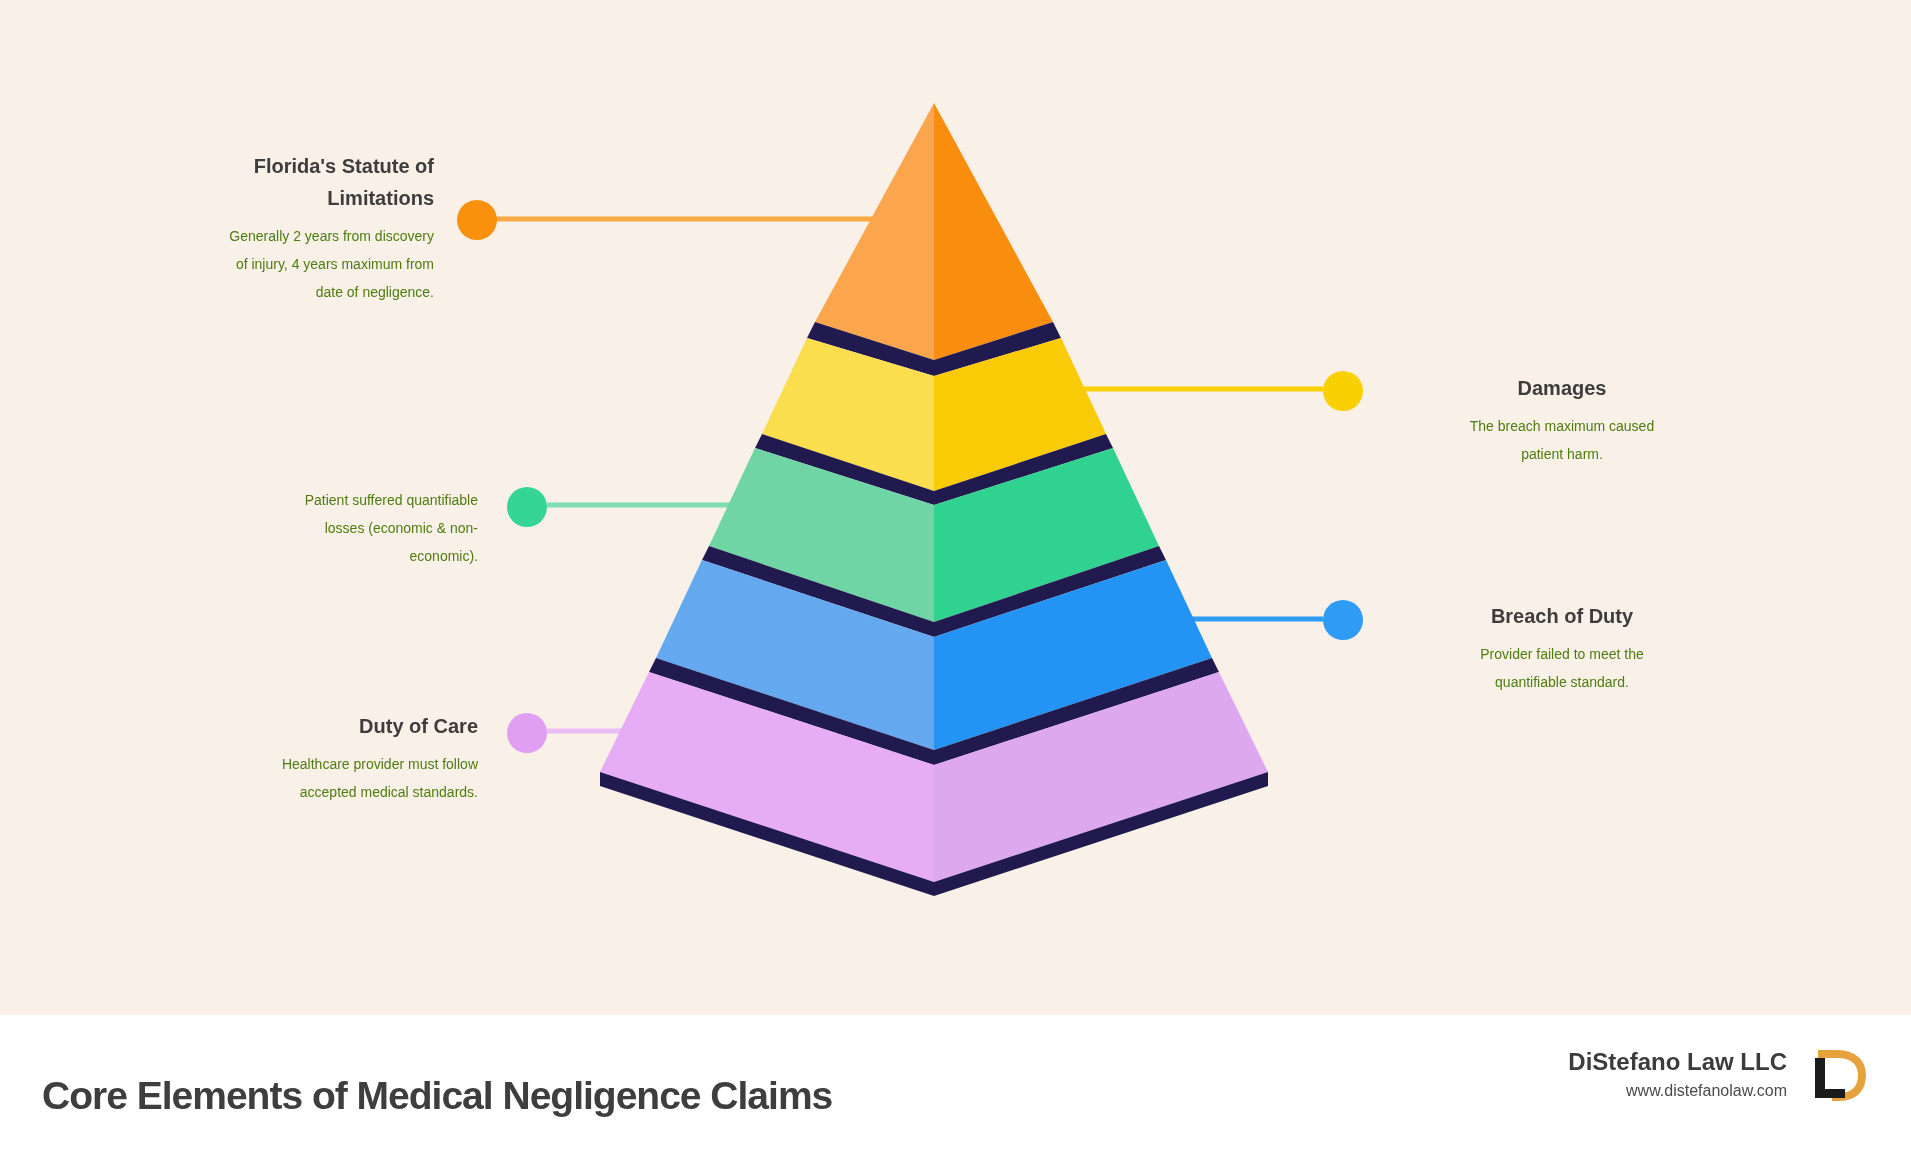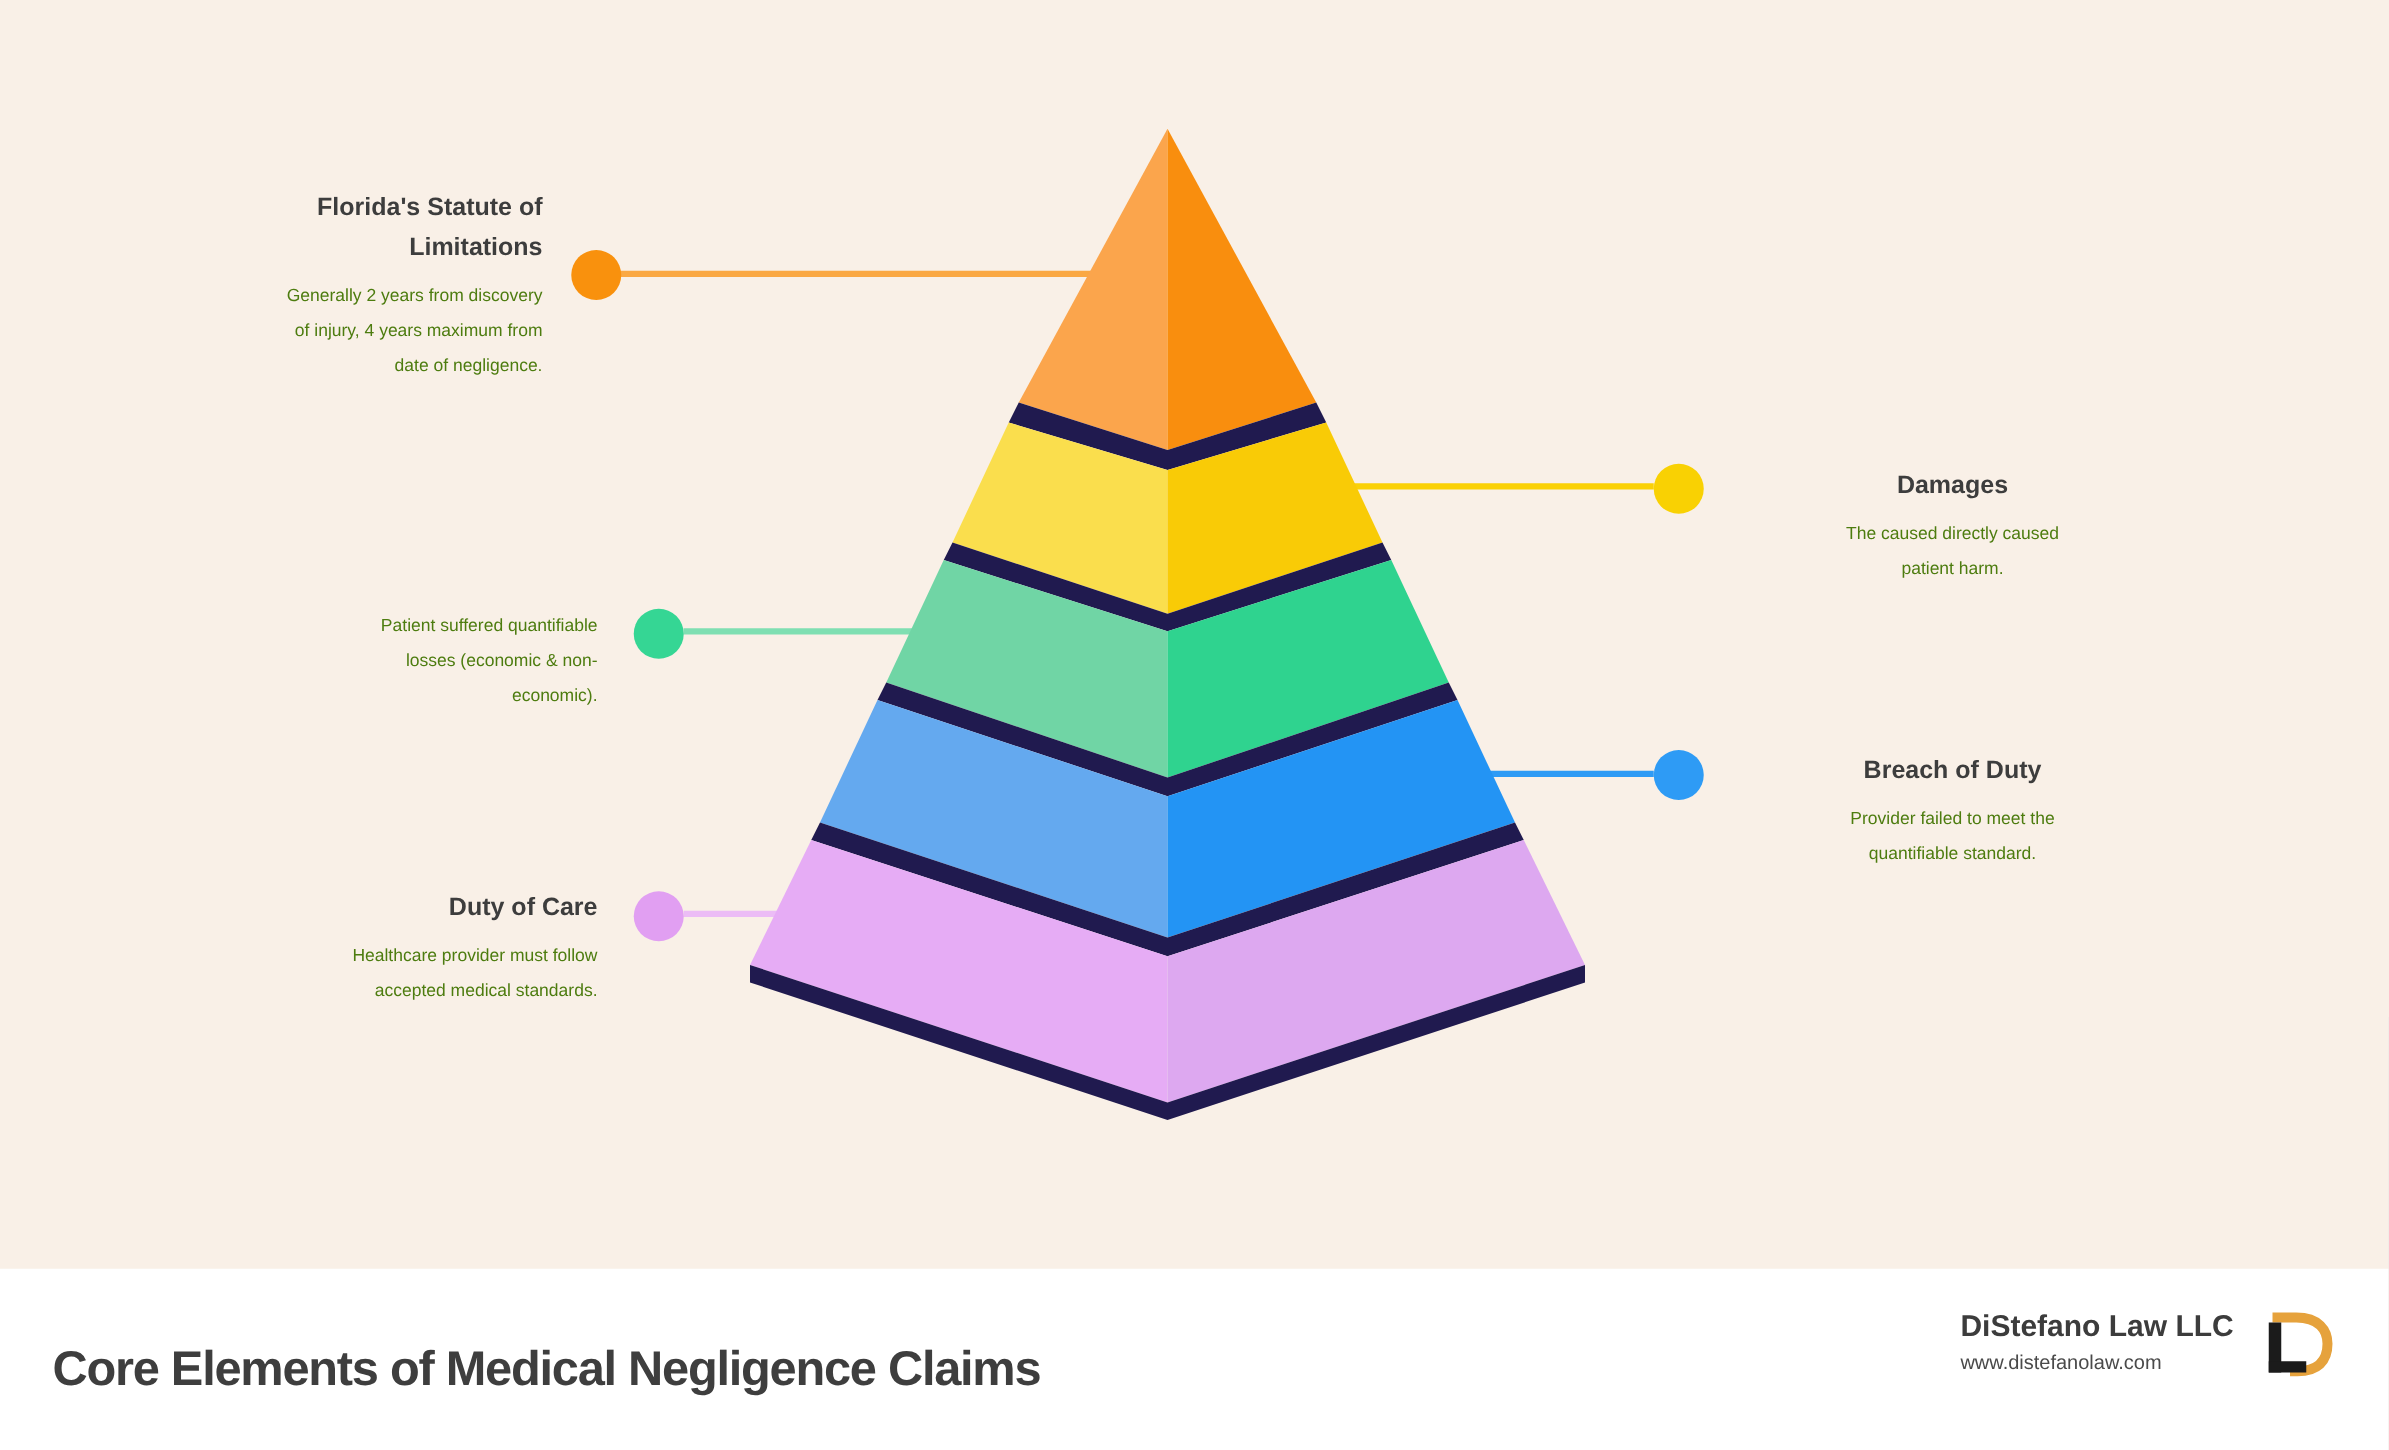--- a/index.html
+++ b/index.html
@@ -24,21 +24,21 @@
   }
   #footer{
     position:absolute;left:0;top:1015px;width:1911px;height:145px;
     background:#ffffff;
   }
   #footer-title{
     position:absolute;left:42px;top:48px;
     font-size:39px;font-weight:bold;color:#3e3e3e;letter-spacing:-1px;margin-top:11px;
   }
   #brand-block{
-    position:absolute;right:124px;top:33px;text-align:left;
+    position:absolute;right:124px;top:33px;text-align:right;
   }
   #brand-name{font-size:24px;font-weight:bold;color:#3c3c3c;line-height:28px;}
   #brand-url{font-size:16px;color:#4a4a4a;line-height:26px;margin-top:2px;}
   #logo-mark{position:absolute;right:44px;top:30px;width:64px;height:62px;}
 </style>
 </head>
 <body>
 
 <div id="canvas" style="background: rgb(249, 240, 231);">
 
@@ -87,21 +87,21 @@
       <div>of injury, 4 years maximum from</div>
       <div>date of negligence.</div>
     </div>
   </div>
 
   <div class="label-block right" style="left:1397px;top:372px;width:330px;">
     <div class="heading">
       <div>Damages</div>
     </div>
     <div class="desc">
-      <div>The caused directly caused</div>
+      <div>The breach maximum caused</div>
       <div>patient harm.</div>
     </div>
   </div>
 
   <div class="label-block left" style="right:1433px;top:478px;width:320px;">
     <div class="desc">
       <div>Patient suffered quantifiable</div>
       <div>losses (economic &amp; non-</div>
       <div>economic).</div>
     </div>

